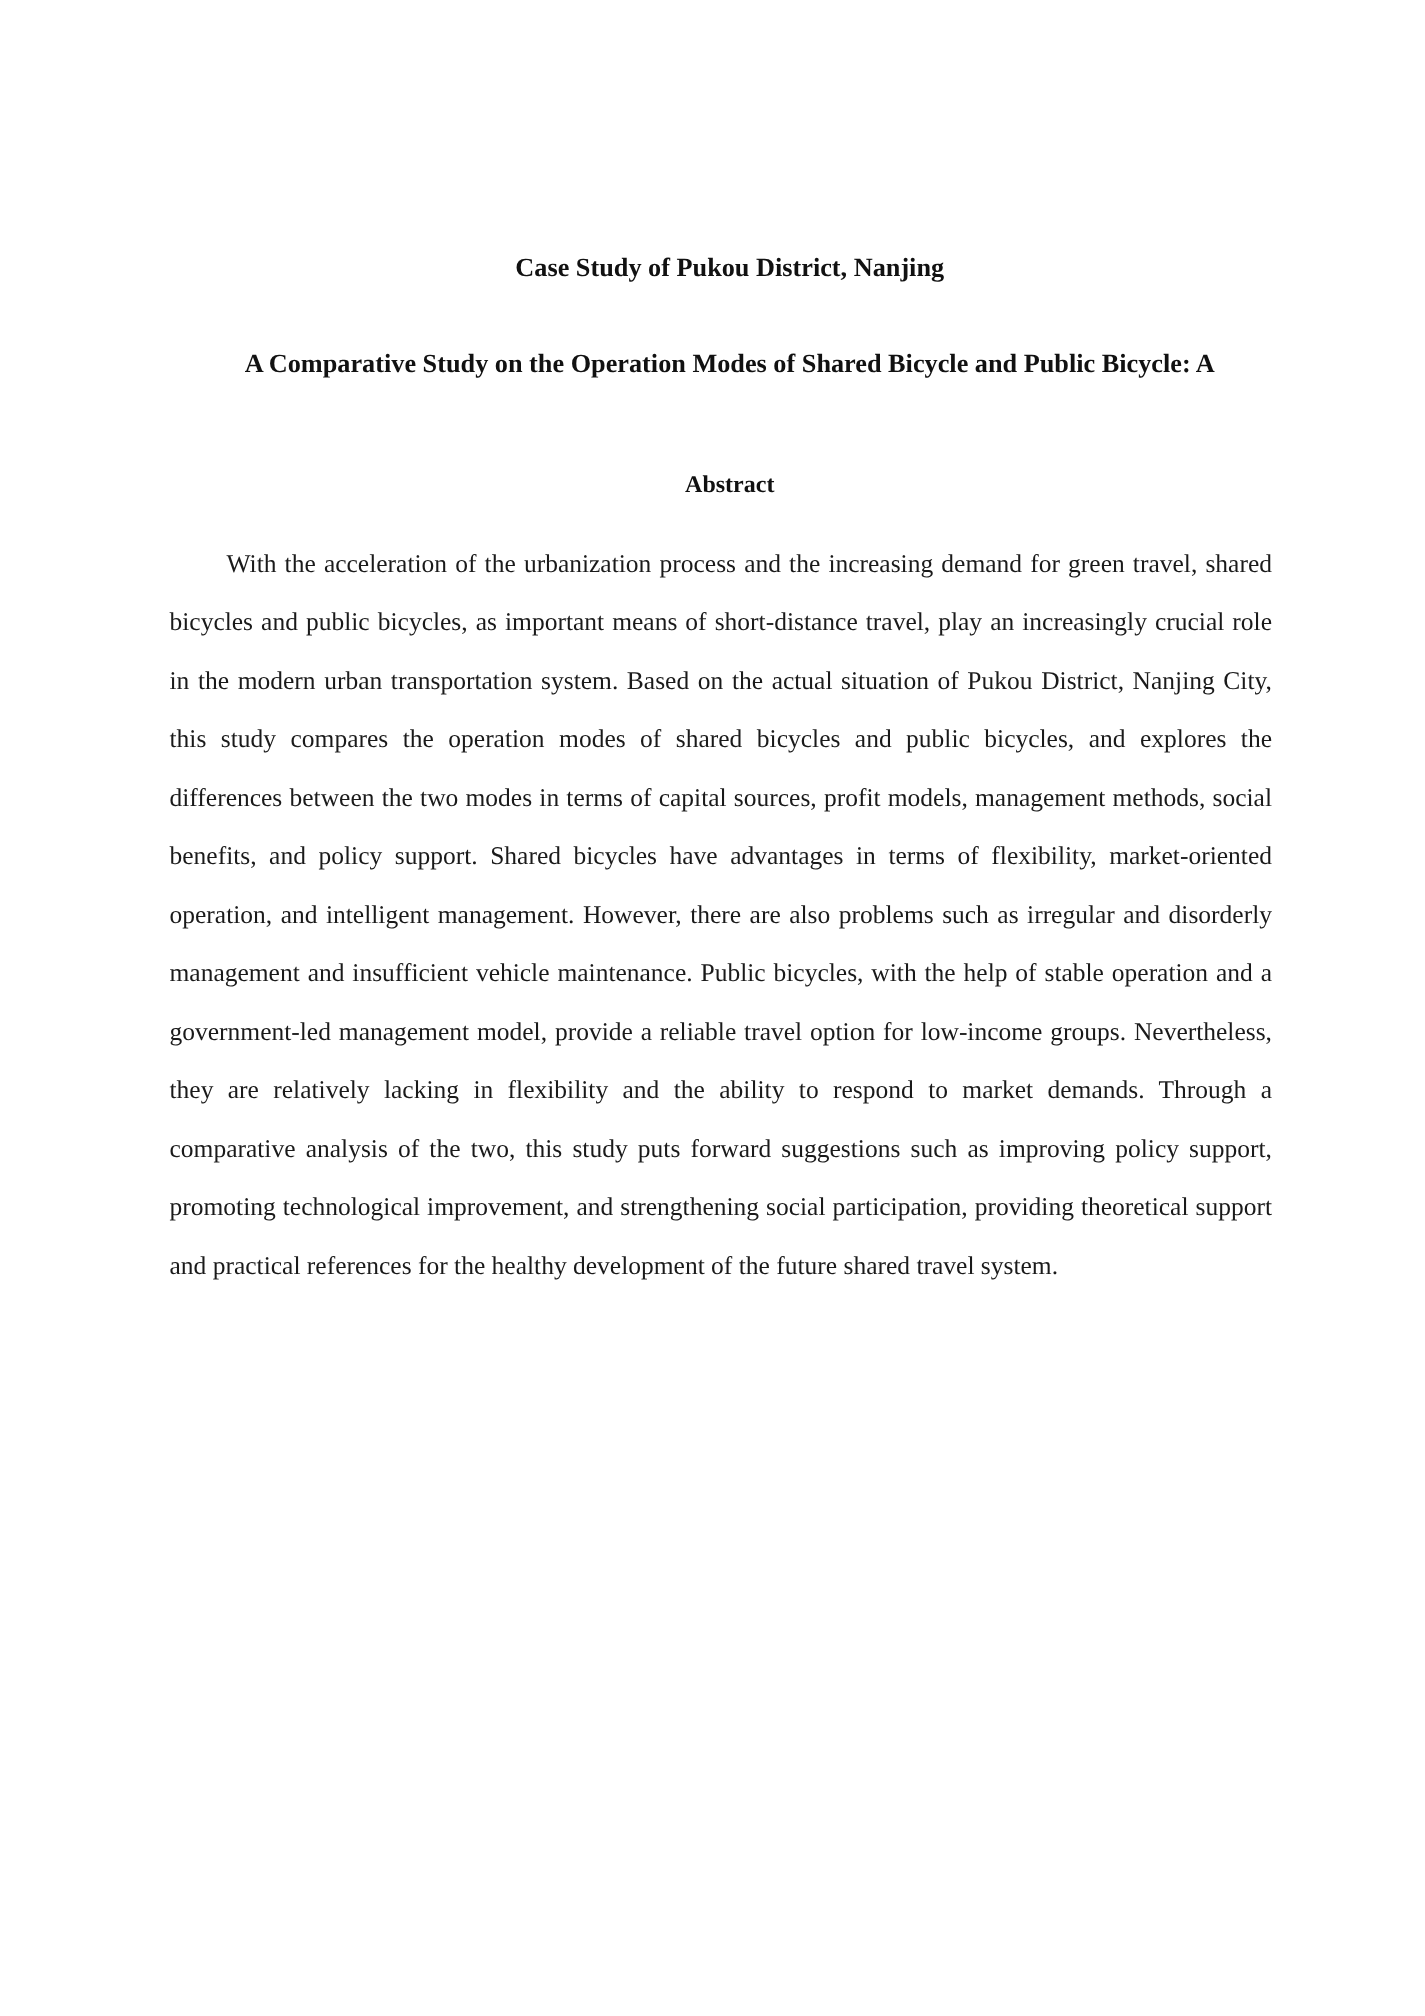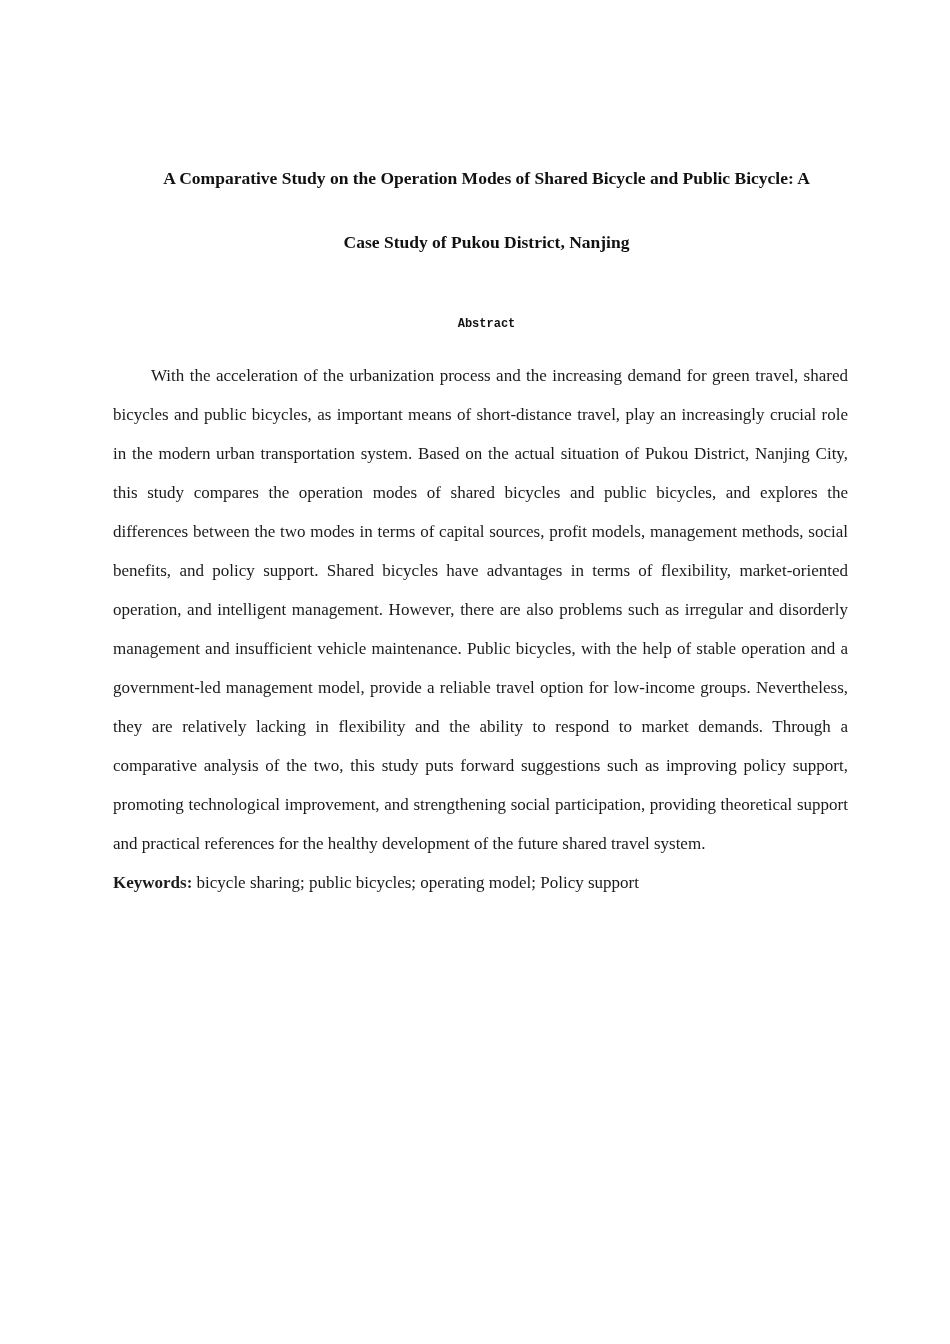--- a/index.html
+++ b/index.html
@@ -25,26 +25,25 @@
     font-weight: bold;
     text-align: center;
     color: #111111;
   }
   .title .title-line {
     display: block;
     line-height: 64px;
   }
   .abstract-heading {
     margin: 30px 0 0 0;
-    font-size: 12px;
+    font-size: 16px;
     font-weight: bold;
     text-align: center;
     line-height: 40px;
     color: #111111;
-    font-family: Liberation Mono, monospace;
   }
   .abstract-body {
     margin: 12px 12px 0 0;
     font-size: 17px;
     line-height: 39px;
     text-align: justify;
     text-indent: 38px;
     color: #1a1a1a;
   }
   .keywords {
@@ -57,26 +56,22 @@
   .keywords .keywords-label {
     font-weight: bold;
   }
 </style>
 </head>
 <body>
 
 <div class="page">
 
   <h1 class="title">
+    <span class="title-line">Case Study of Pukou District, Nanjing</span>
     <span class="title-line">A Comparative Study on the Operation Modes of Shared Bicycle and Public Bicycle: A</span>
-    <span class="title-line">Case Study of Pukou District, Nanjing</span>
   </h1>
 
   <h2 class="abstract-heading">Abstract</h2>
 
   <p class="abstract-body">With the acceleration of the urbanization process and the increasing demand for green travel, shared bicycles and public bicycles, as important means of short-distance travel, play an increasingly crucial role in the modern urban transportation system. Based on the actual situation of Pukou District, Nanjing City, this study compares the operation modes of shared bicycles and public bicycles, and explores the differences between the two modes in terms of capital sources, profit models, management methods, social benefits, and policy support. Shared bicycles have advantages in terms of flexibility, market-oriented operation, and intelligent management. However, there are also problems such as irregular and disorderly management and insufficient vehicle maintenance. Public bicycles, with the help of stable operation and a government-led management model, provide a reliable travel option for low-income groups. Nevertheless, they are relatively lacking in flexibility and the ability to respond to market demands. Through a comparative analysis of the two, this study puts forward suggestions such as improving policy support, promoting technological improvement, and strengthening social participation, providing theoretical support and practical references for the healthy development of the future shared travel system.</p>
 
-  <p class="keywords">
-    <span class="keywords-label">Keywords:</span>
-    <span class="keywords-text">bicycle sharing; public bicycles; operating model; Policy support</span>
-  </p>
 
 </div>
 
 </body></html>

